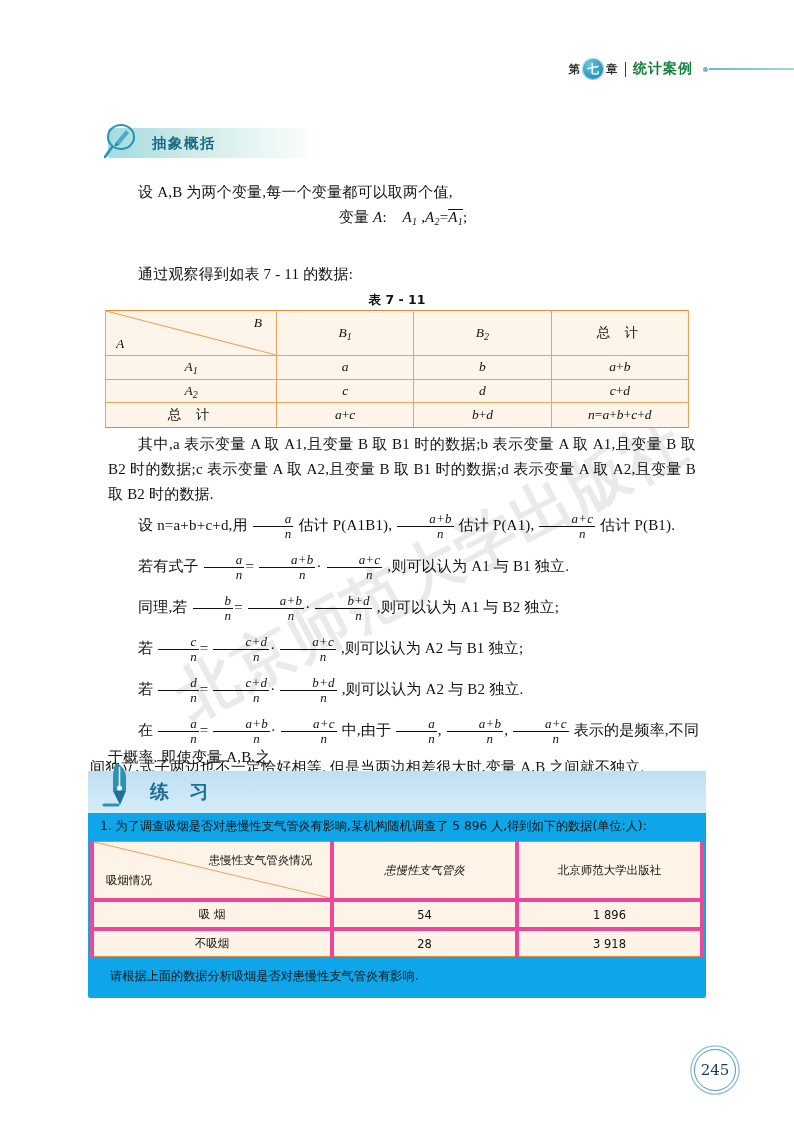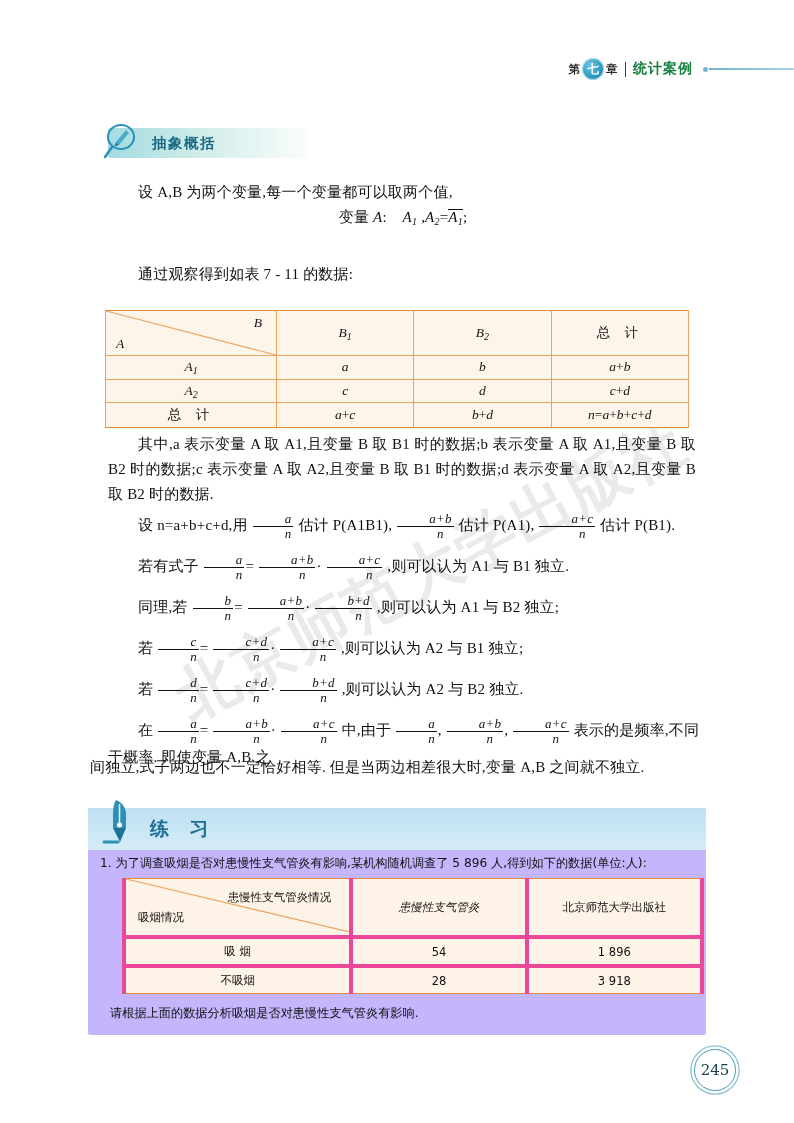--- a/index.html
+++ b/index.html
@@ -148,43 +148,43 @@
   }
   .corner .bl{
     position:absolute;left:10px;bottom:3px;font-style:italic;font-size:13.5px;
   }
   .cn{font-family:"DejaVu Sans","Liberation Sans",serif;font-style:normal;}
   .sp{letter-spacing:5px;}
 
   
   .exercise{
     position:absolute;
-    left:88px;top:808px;width:618px;
-    background:#c4b5fd;
+    left:88px;top:771px;width:618px;
+    background:#0ea5e9;
     border-radius:2px;
     padding:0;
   }
   .ex-head{
     position:relative;
     height:42px;
     background:linear-gradient(180deg,#bfe0f2 0%,#d5ecf7 100%);
   }
   .ex-pen{position:absolute;left:8px;top:-14px;width:48px;height:58px;}
   .ex-title{
     position:absolute;left:62px;top:8px;
     font-family:"DejaVu Sans","Liberation Sans",sans-serif;
     font-size:19px;font-weight:700;color:#1d6e94;letter-spacing:7px;
   }
   .ex-q{
     font-family:"DejaVu Sans","Liberation Sans",sans-serif;
     font-size:12.2px;color:#111;
     padding:4px 10px 6px 12px;
     line-height:18px;
   }
-  .ex-table-wrap{padding:0 2px;margin-left:32px;}
+  .ex-table-wrap{padding:0 2px;}
   table.ex{
     border-collapse:collapse;width:100%;table-layout:fixed;background:#fdf3e6;
   }
   table.ex td{
     border:4px solid #ec4899;
     background:#fdf3e6;
     text-align:center;
     font-family:"DejaVu Sans","Liberation Sans",sans-serif;
     font-size:11.5px;
     color:#111;
@@ -243,20 +243,21 @@
 
   <div class="body-txt center-line" style="left:108px;top:205px;width:590px;">
     <span>变量 <i class="v">A</i>:</span>
     &nbsp;&nbsp;
     <span><i class="v">A</i><span class="sub">1</span> ,<i class="v">A</i><span class="sub">2</span>=<span class="ovl"><i class="v">A</i><span class="sub">1</span></span>;</span>
   </div>
 
 
   <div class="body-txt indent" style="left:108px;top:262px;width:590px;">通过观察得到如表 7 - 11 的数据:</div>
 
+  <div class="tbl-cap" style="left:0;top:292px;">表 7 - 11</div>
 
   <table class="data" style="position:absolute;left:105px;top:310px;width:584px;">
     <tbody>
         <tr>
       <td class="corner" style="width:170px;">
         <svg class="diag" viewBox="0 0 170 44" preserveAspectRatio="none">
           <line x1="0" y1="0" x2="170" y2="44" stroke="#e9a45f" stroke-width="1.1" vector-effect="non-scaling-stroke"></line>
         </svg>
         <span class="tr">B</span>
         <span class="bl">A</span>

